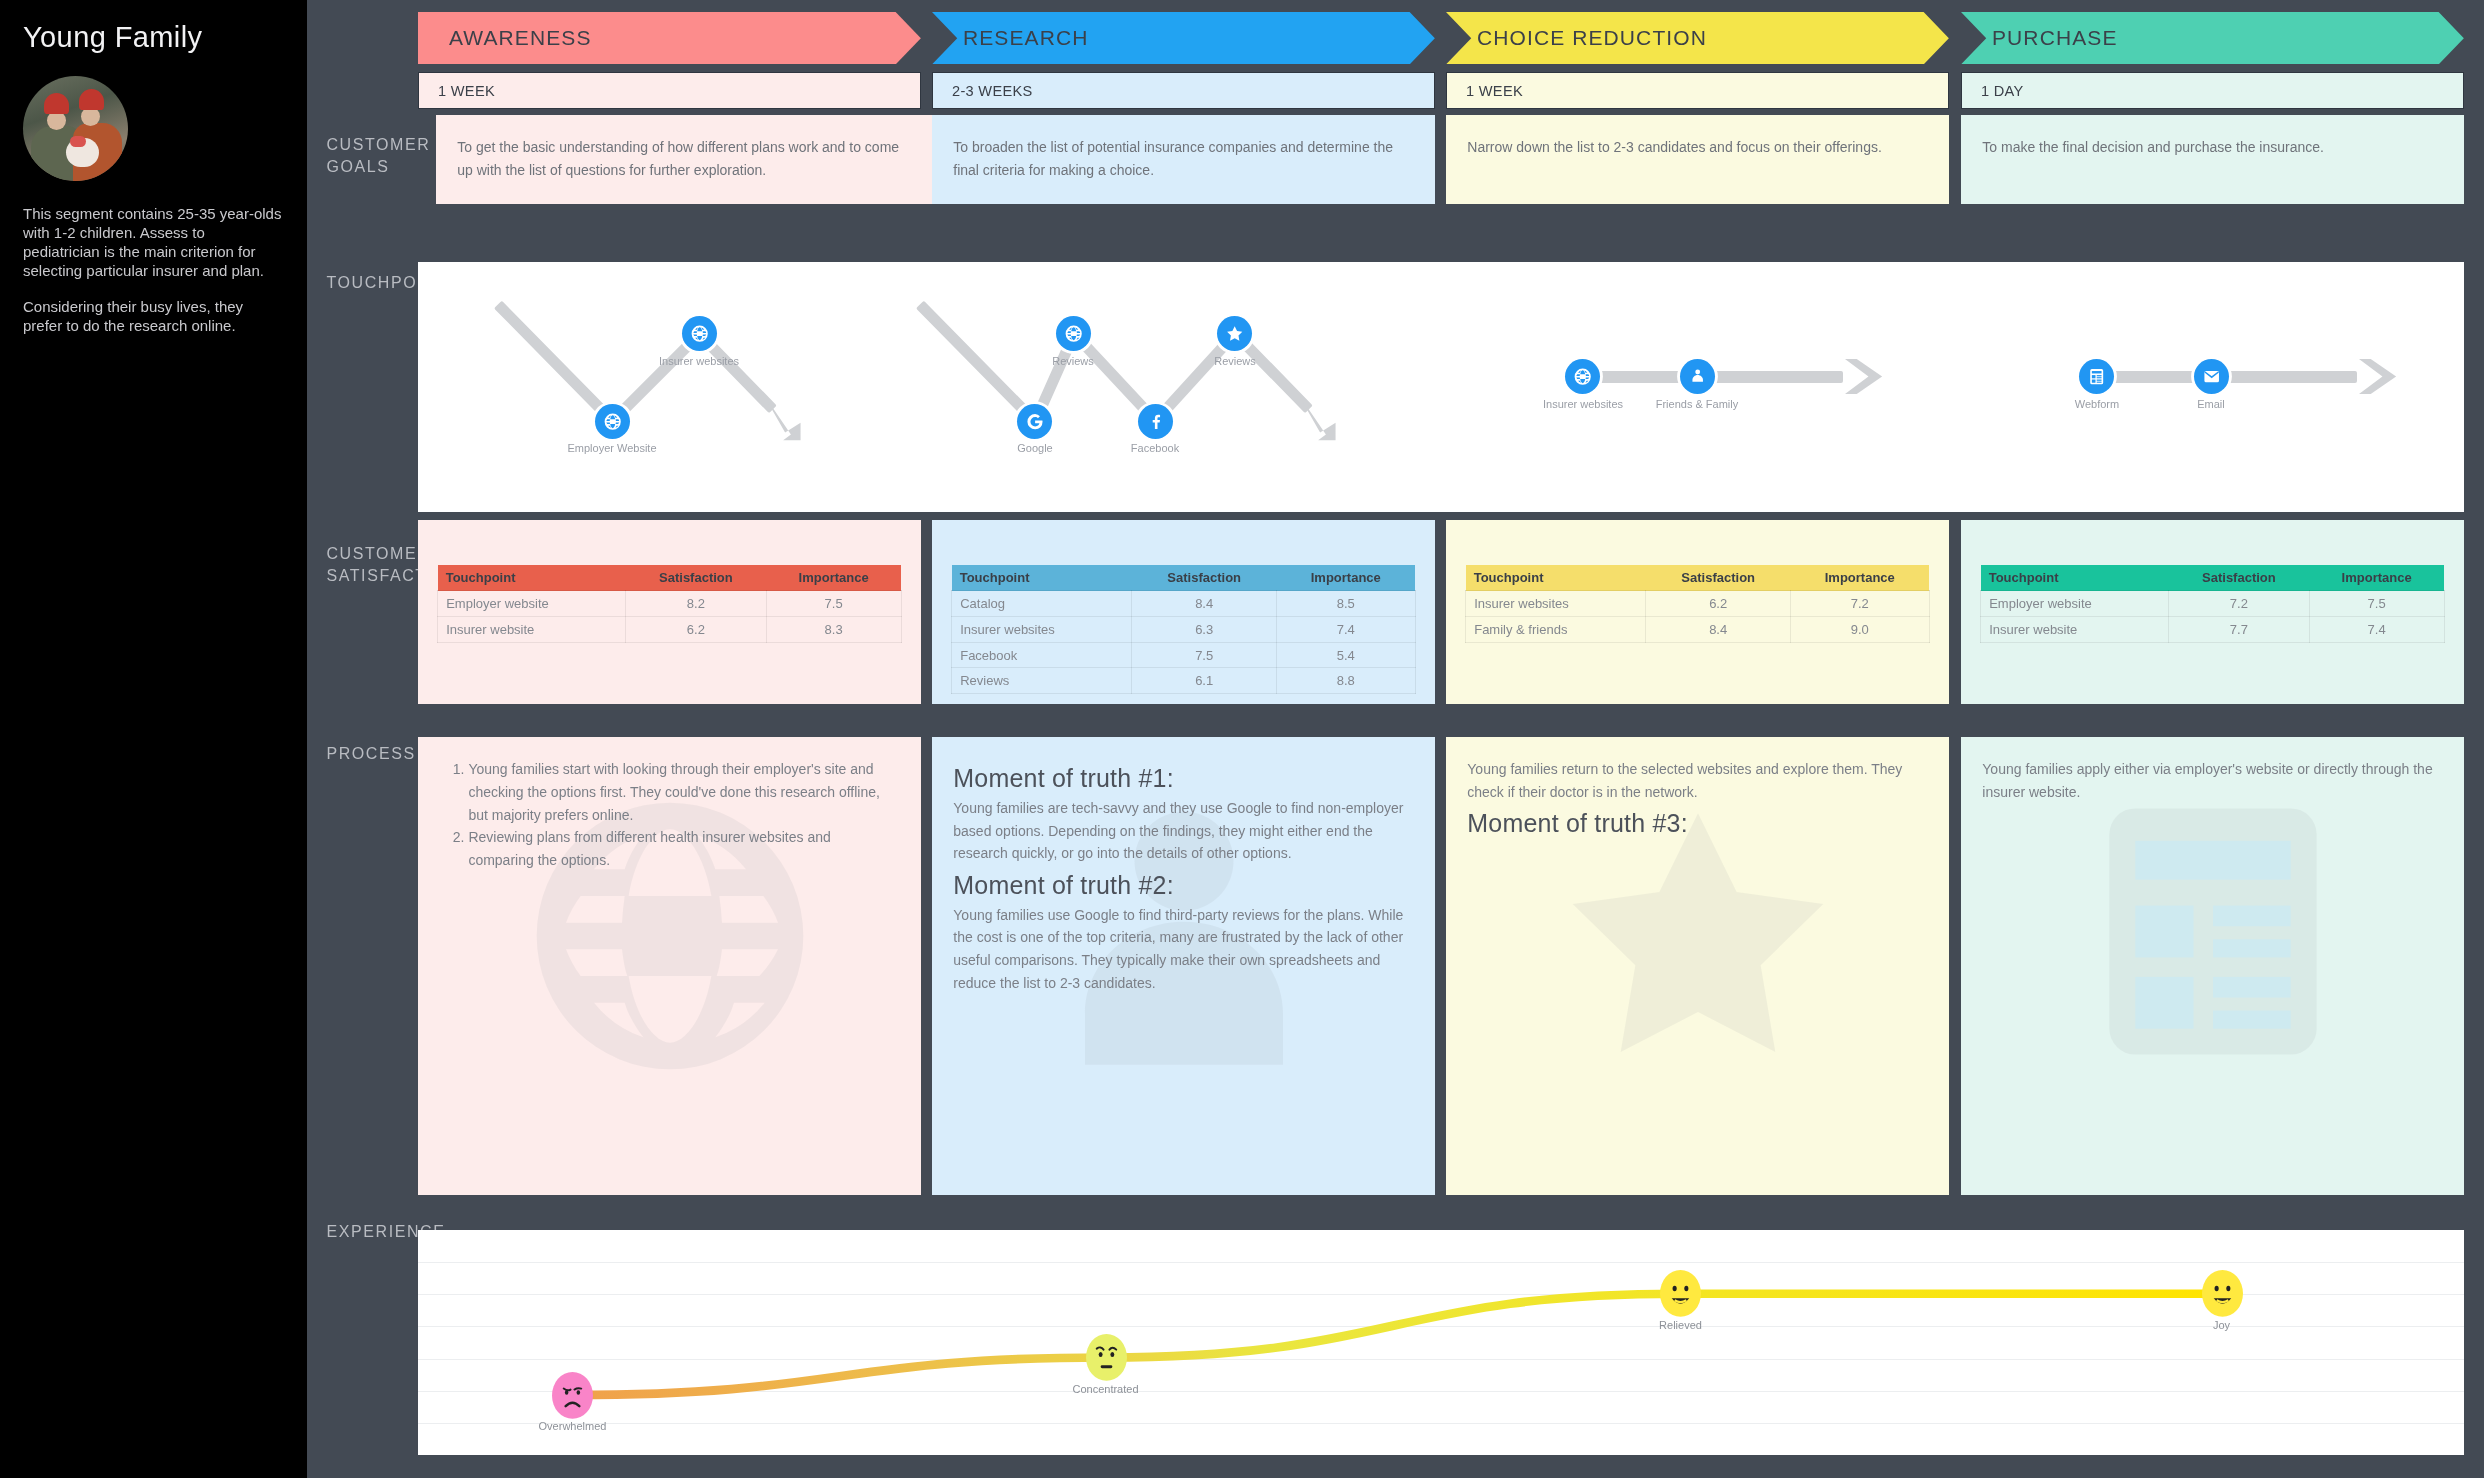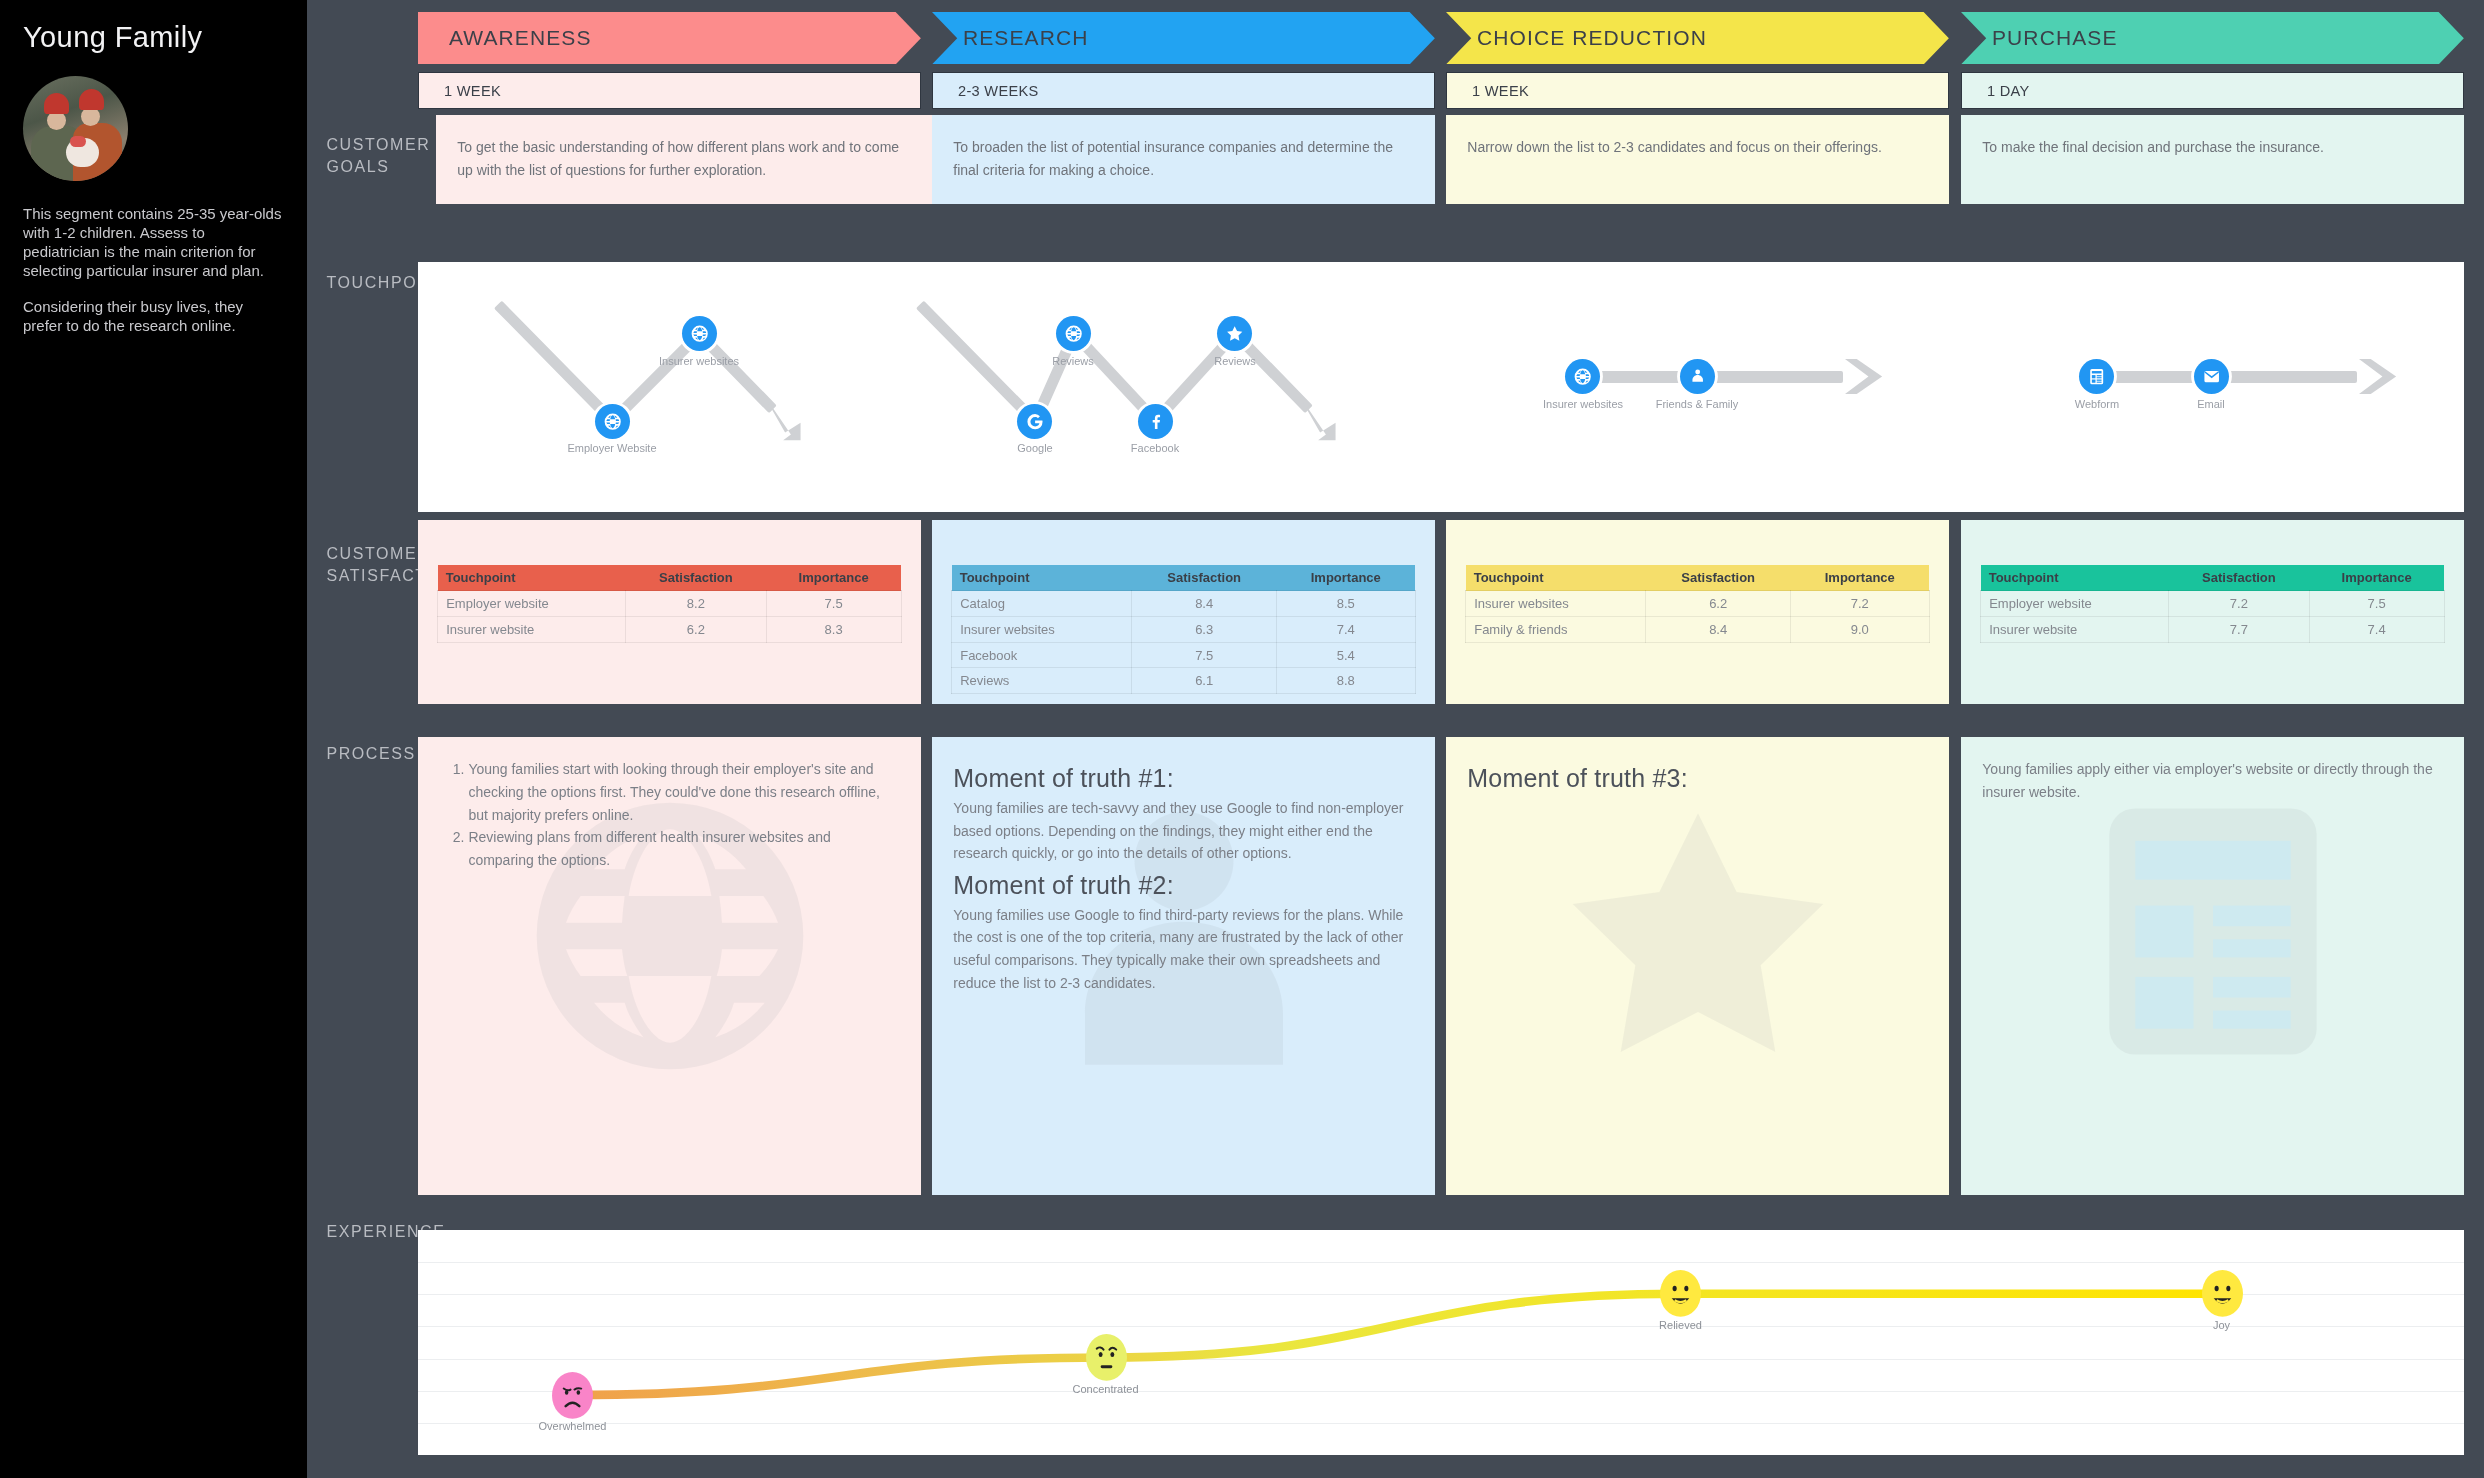--- a/index.html
+++ b/index.html
@@ -23,21 +23,21 @@
   #persona .ptext p { margin-bottom:0; }
   #persona .ptext p.gap { margin-top:17.5px; }
   #board { position:absolute; left:307px; top:0; width:2178px; height:1479px; }
 
   
   .phase { position:absolute; top:11.6px; height:52px; display:flex; align-items:center; }
   .phase .chev { position:absolute; inset:0; }
   .phase .lbl { position:relative; z-index:2; padding-left:31px; font-size:21px; letter-spacing:1.1px; color:#3b4049; }
 
   .dur { position:absolute; top:72px; height:37px; border:1px solid #2f3640; display:flex; align-items:center;
-         padding-left:25px; font-size:14.6px; color:#3b4049; letter-spacing:0.3px;}
+         padding-left:19px; font-size:14.6px; color:#3b4049; letter-spacing:0.3px;}
 
   .goal { position:absolute; top:115px; height:89px; padding:21.3px 21.3px 0 21.3px; font-size:14px; line-height:1.65; color:#6f737a;}
 
   
   .rowlabel { position:absolute; left:19.4px; font-size:16px; letter-spacing:1.6px; color:#b9bcc2; line-height:1.4;}
 
   
   #tpband { position:absolute; left:111px; top:262px; width:2046px; height:250px; background:#fff; }
   .tpcell { position:absolute; top:0; height:250px; }
   .tpicon { position:absolute; width:35px; height:35px; border-radius:50%; background:#2196f3;
@@ -234,20 +234,21 @@
                 <td class="c">9.0</td>
               </tr>
             </tbody>
           </table>
         </div>
         <div class="proccell" style="left: 1139px; width: 503px; height: 458px; background: rgb(251, 250, 224);">
           <div class="wm" style="top:39px;width:320px;height:320px"><svg width="320" height="320" fill="#8b8f96" viewBox="0 0 24 24">
               <path d="M12 2.8l2.9 5.9 6.5.9-4.7 4.6 1.1 6.5-5.8-3-5.8 3 1.1-6.5-4.7-4.6 6.5-.9z"></path>
             </svg></div>
           <div class="body">
+            <p>Young families return to the selected websites and explore them. They check if their doctor is in the network.</p>
             <h3>Moment of truth #3:</h3>
           </div>
         </div>
         <div class="phase" style="left: 1654px; width: 503px;">
           <svg class="chev" viewBox="0 0 518 54" preserveAspectRatio="none">
             <path d="M0,0 H492 L518,27 L492,54 H0 L26,27 Z" fill="#4ed0b2"></path>
           </svg>
           <span class="lbl">PURCHASE</span>
         </div>
         <div class="dur" style="left: 1654px; width: 503px; background: rgb(227, 245, 240);">

